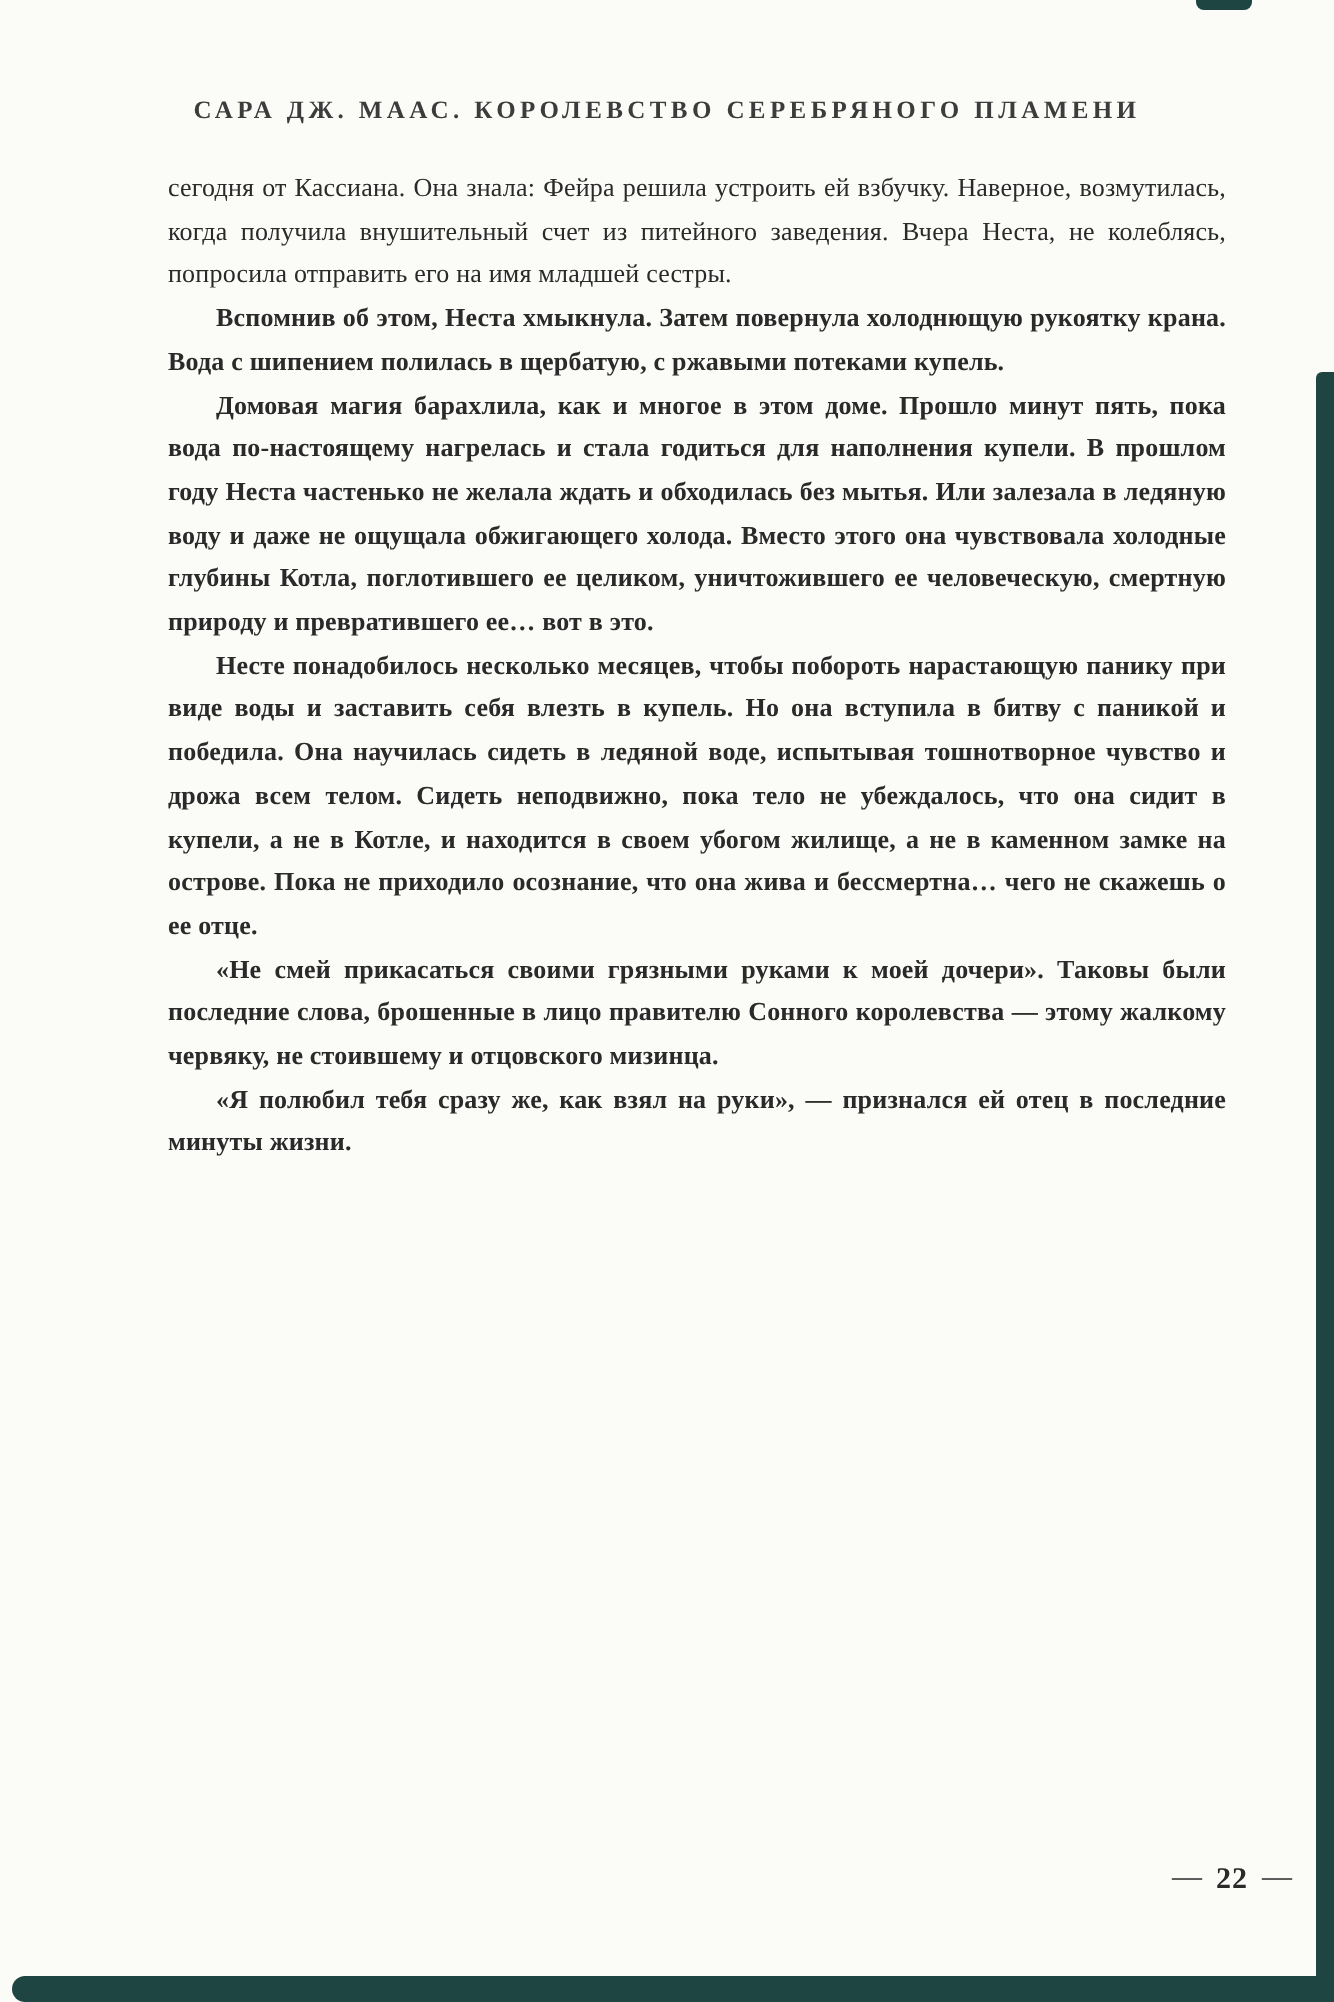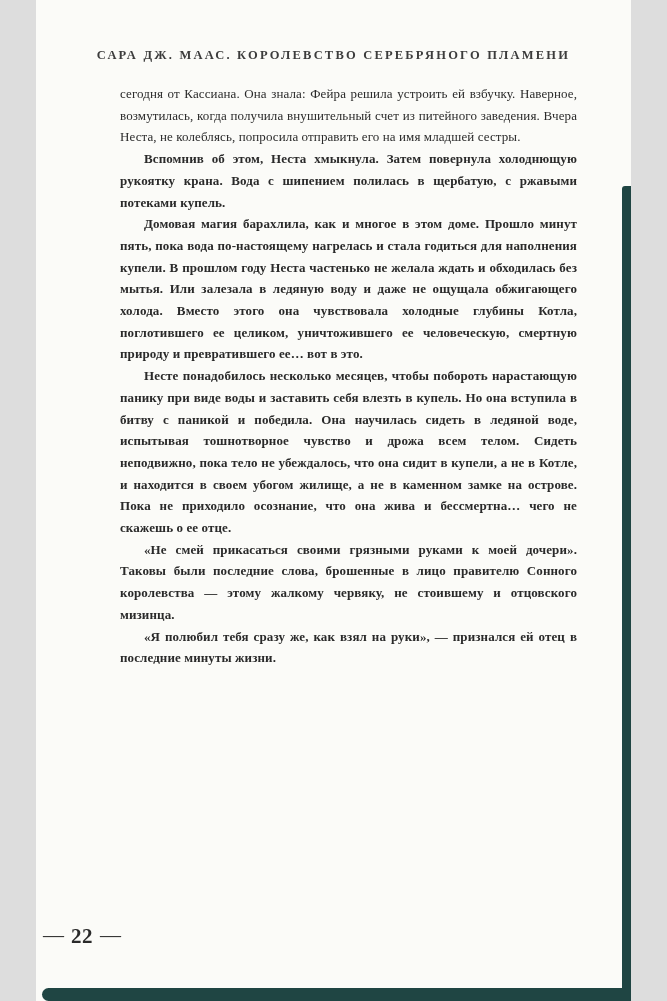--- a/index.html
+++ b/index.html
@@ -4,21 +4,21 @@
 <style>
   * { margin: 0; padding: 0; box-sizing: border-box; }
 
   html, body {
     font-family: "Liberation Serif", "DejaVu Serif", serif;
     background: #dddddd;
   }
 
   .book-page {
     position: relative;
-    width: 595px;
+    width: 667px;
     height: 1001px;
     margin: 0 auto;
     background: var(--page-bg, #fbfbf8);
     color: var(--text, #2a2a2a);
     overflow: hidden;
   }
 
   .running-header {
     padding-top: 48px;
     text-align: center;
@@ -44,22 +44,22 @@
   .text-block p.indent {
     text-indent: 24px;
     font-weight: bold;
   }
 
   .page-footer {
     position: absolute;
     left: 0;
     right: 14px;
     bottom: 52px;
-    text-align: left;
-    font-size: 21px;
+    text-align: right;
+    font-size: 15px;
     color: var(--text, #2a2a2a);
   }
 
   .page-footer .dash {
     display: inline-block;
     margin: 0 7px;
     transform: translateY(-1px);
   }
 
   .page-footer .page-number {

